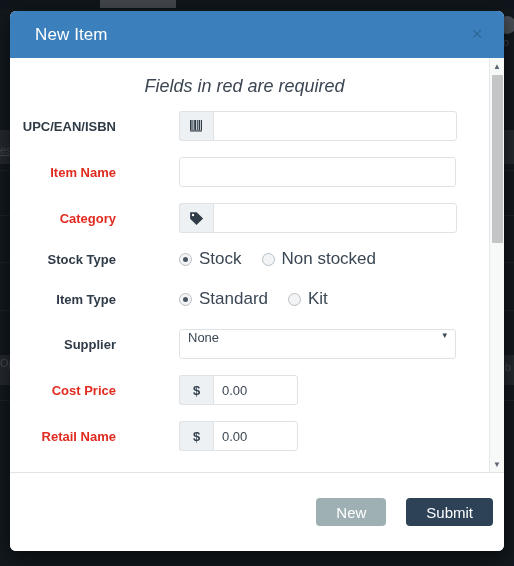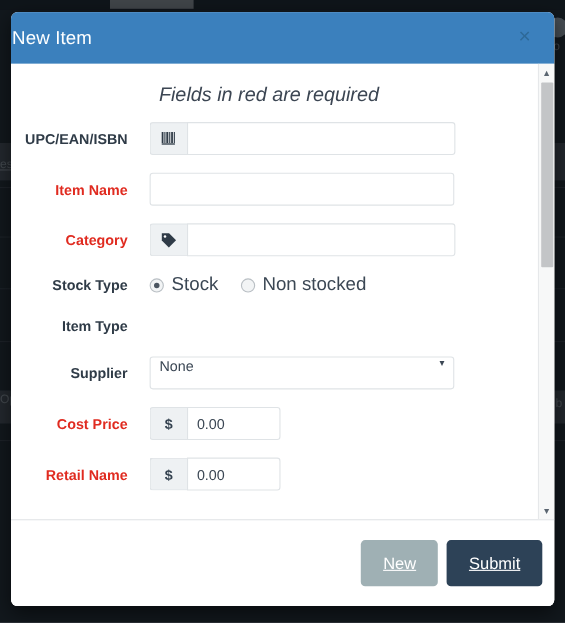--- a/index.html
+++ b/index.html
@@ -81,21 +81,21 @@
     height: 47px;
     background: #3b80bd;
     flex: 0 0 auto;
     position: relative;
     display: flex;
     align-items: center;
   }
   #modal-title {
     color: #ffffff;
     font-size: 17px;
-    margin-left: 1px;
+    margin-left: 25px;
     letter-spacing: .1px;
   }
   #modal-close {
     position: absolute;
     right: 14px;
     top: 9px;
     width: 26px; height: 26px;
     display: flex;
     align-items: center;
     justify-content: center;
@@ -132,20 +132,21 @@
     font-size: 18px;
     color: #3c4653;
     margin: 0 0 14px 0;
     padding-right: 10px;
   }
 
   .form-row {
     display: flex;
     align-items: center;
     margin-bottom: 16px;
+    gap: 43px;
   }
   .form-label {
     width: 126px;
     text-align: right;
     padding-right: 20px;
     font-size: 13px;
     font-weight: bold;
     color: #2f3b47;
     box-sizing: border-box;
     flex: 0 0 auto;
@@ -279,26 +280,25 @@
     align-items: center;
     justify-content: flex-end;
     padding-right: 11px;
     box-sizing: border-box;
   }
   .btn {
     border: none;
     border-radius: 4px;
     font-size: 15px;
     color: #ffffff;
-    height: 42px;
+    height: 28px;
     padding: 0 20px;
-    margin-left: 8px;
+    margin-left: 20px;
     cursor: pointer;
     font-family: "Liberation Sans", sans-serif;
-    text-decoration: underline;
   }
   .btn-new { background: #9fb0b4; }
   .btn-submit { background: #2d4257; }
 </style>
 </head>
 <body>
 
 <div id="backdrop">
   <div class="bg-topbar"></div>
   <div class="bg-tab"></div>
@@ -386,20 +386,32 @@
             <div class="radio-opt">
               <span class="radio-dot"></span>
               <span>Non stocked</span>
             </div>
           </div>
         </div>
       </div>
 
       <div class="form-row" style="margin-bottom:20px">
         <div class="form-label">Item Type</div>
+        <div class="form-control-wrap">
+          <div class="radio-set">
+            <div class="radio-opt">
+              <span class="radio-dot checked"></span>
+              <span>Standard</span>
+            </div>
+            <div class="radio-opt">
+              <span class="radio-dot"></span>
+              <span>Kit</span>
+            </div>
+          </div>
+        </div>
       </div>
 
       <div class="form-row">
         <div class="form-label">Supplier</div>
         <div class="form-control-wrap">
           <div class="select-box">
             <span class="select-value">None</span>
             <span class="select-caret">▾</span>
           </div>
         </div>

